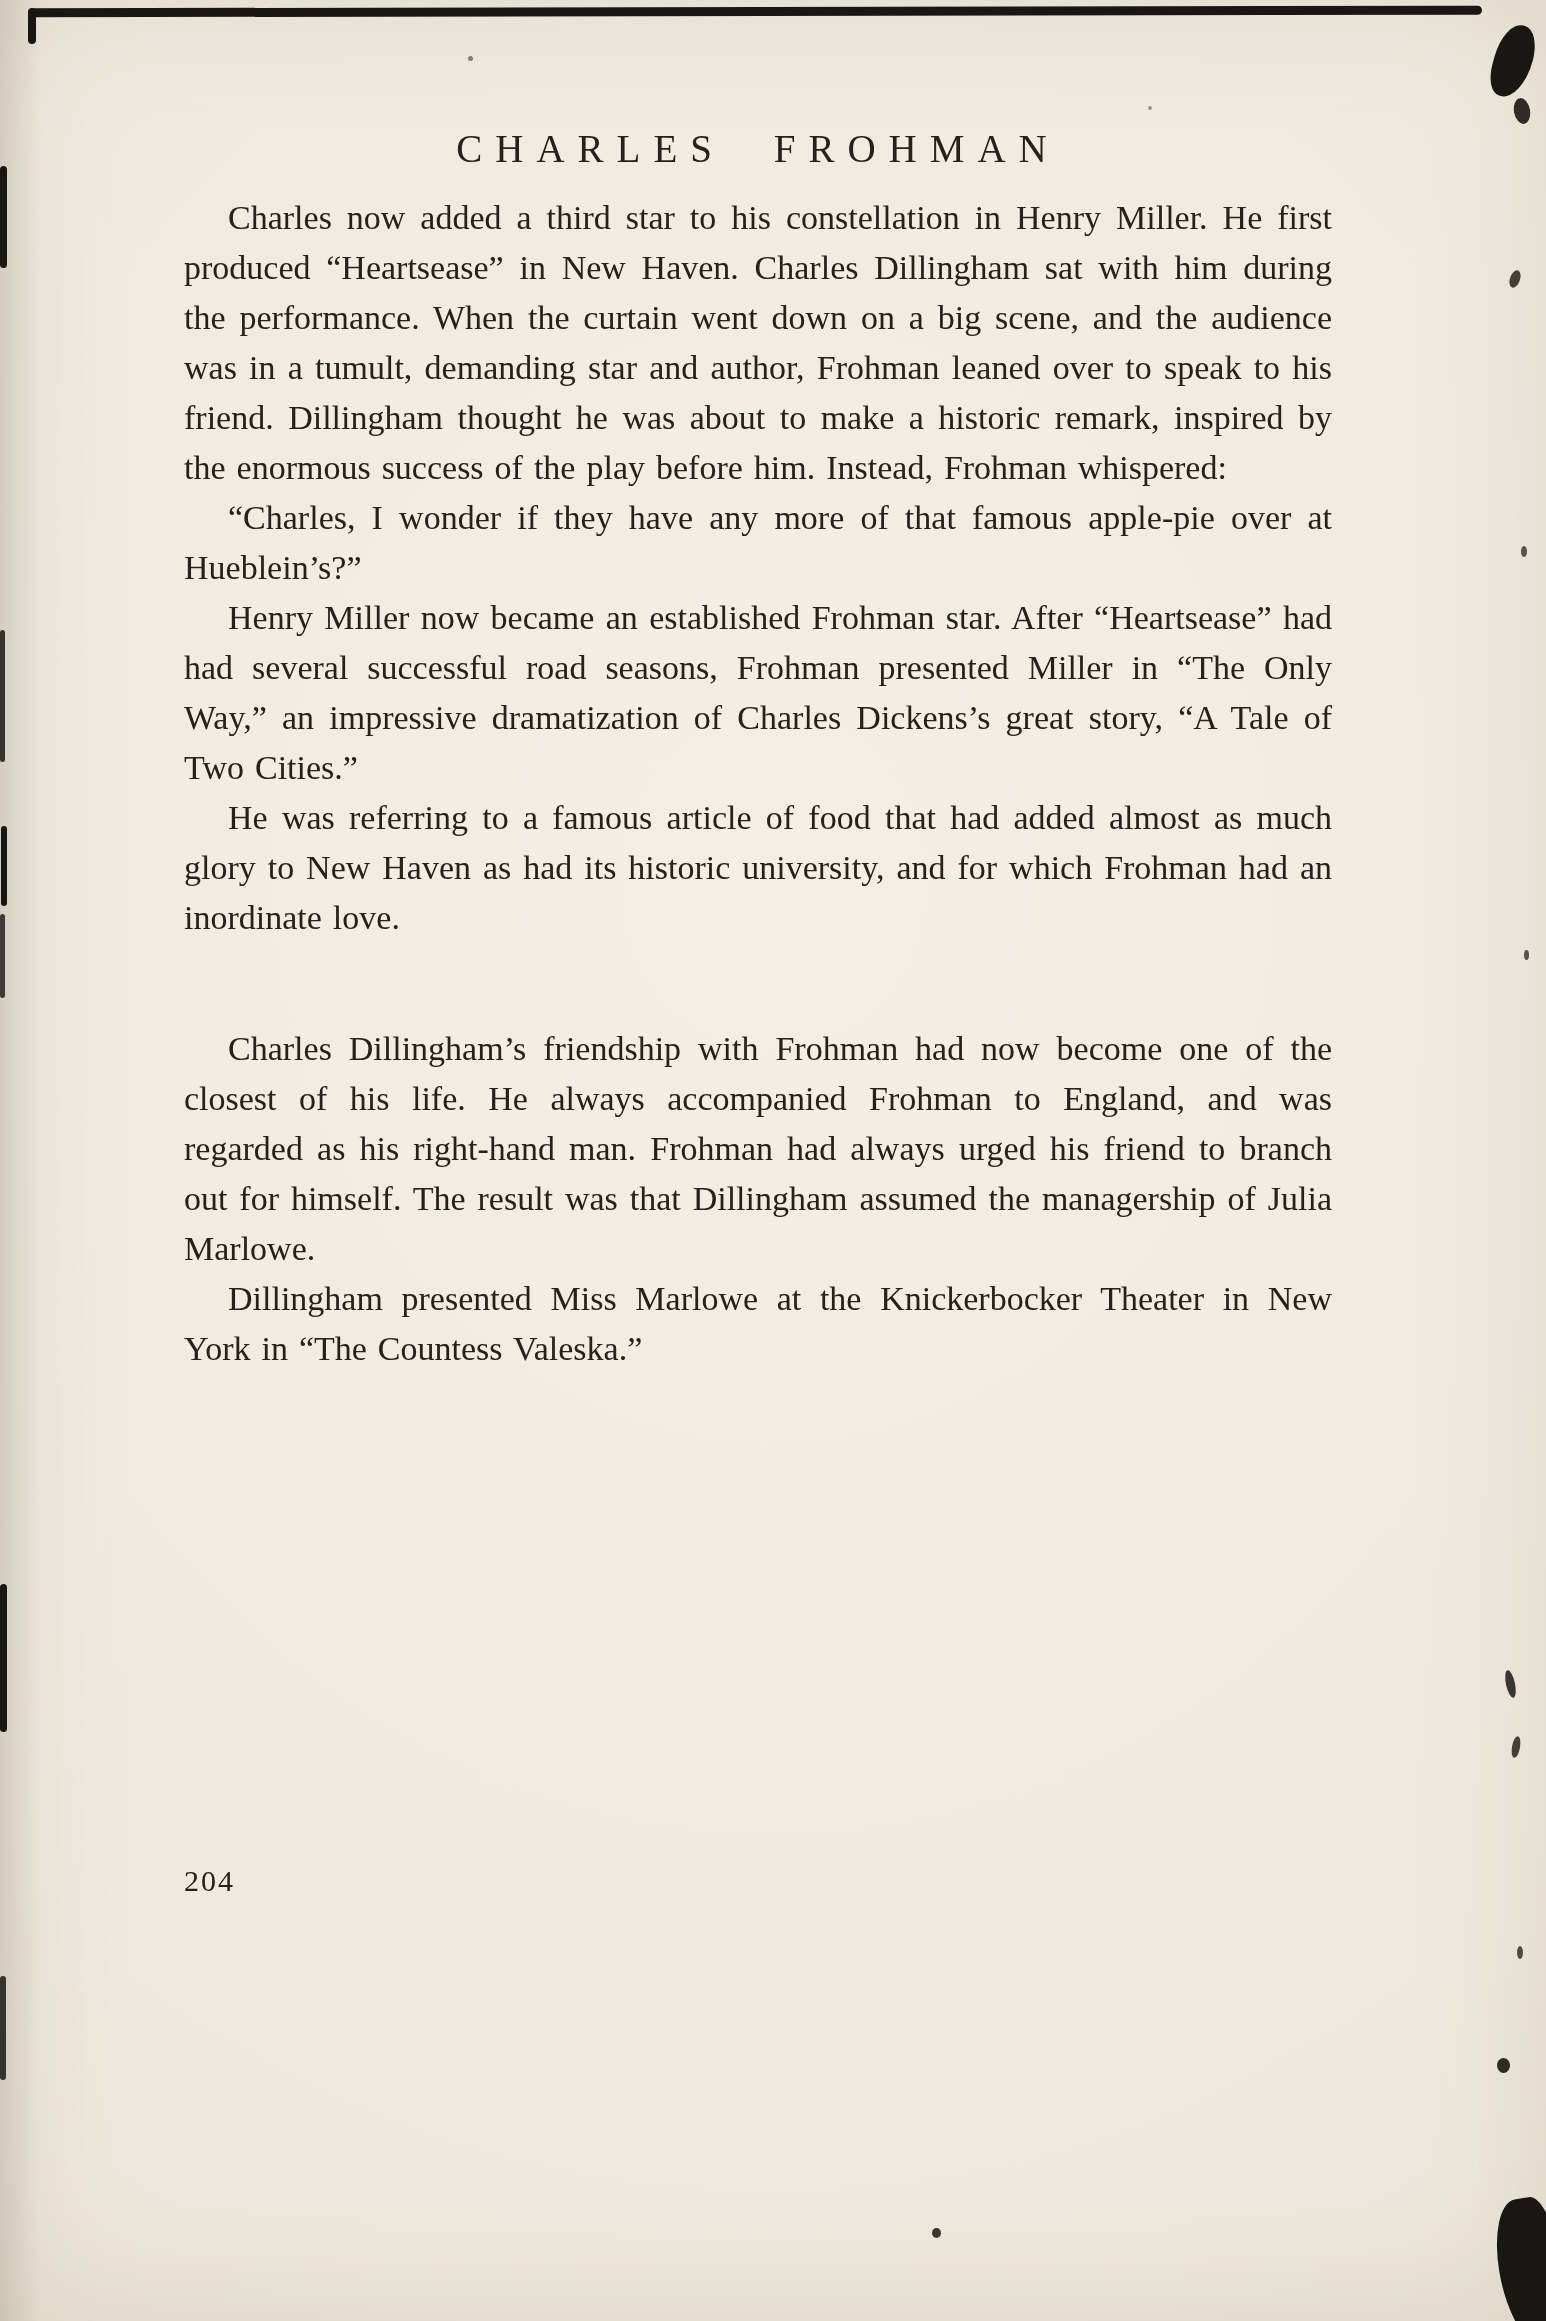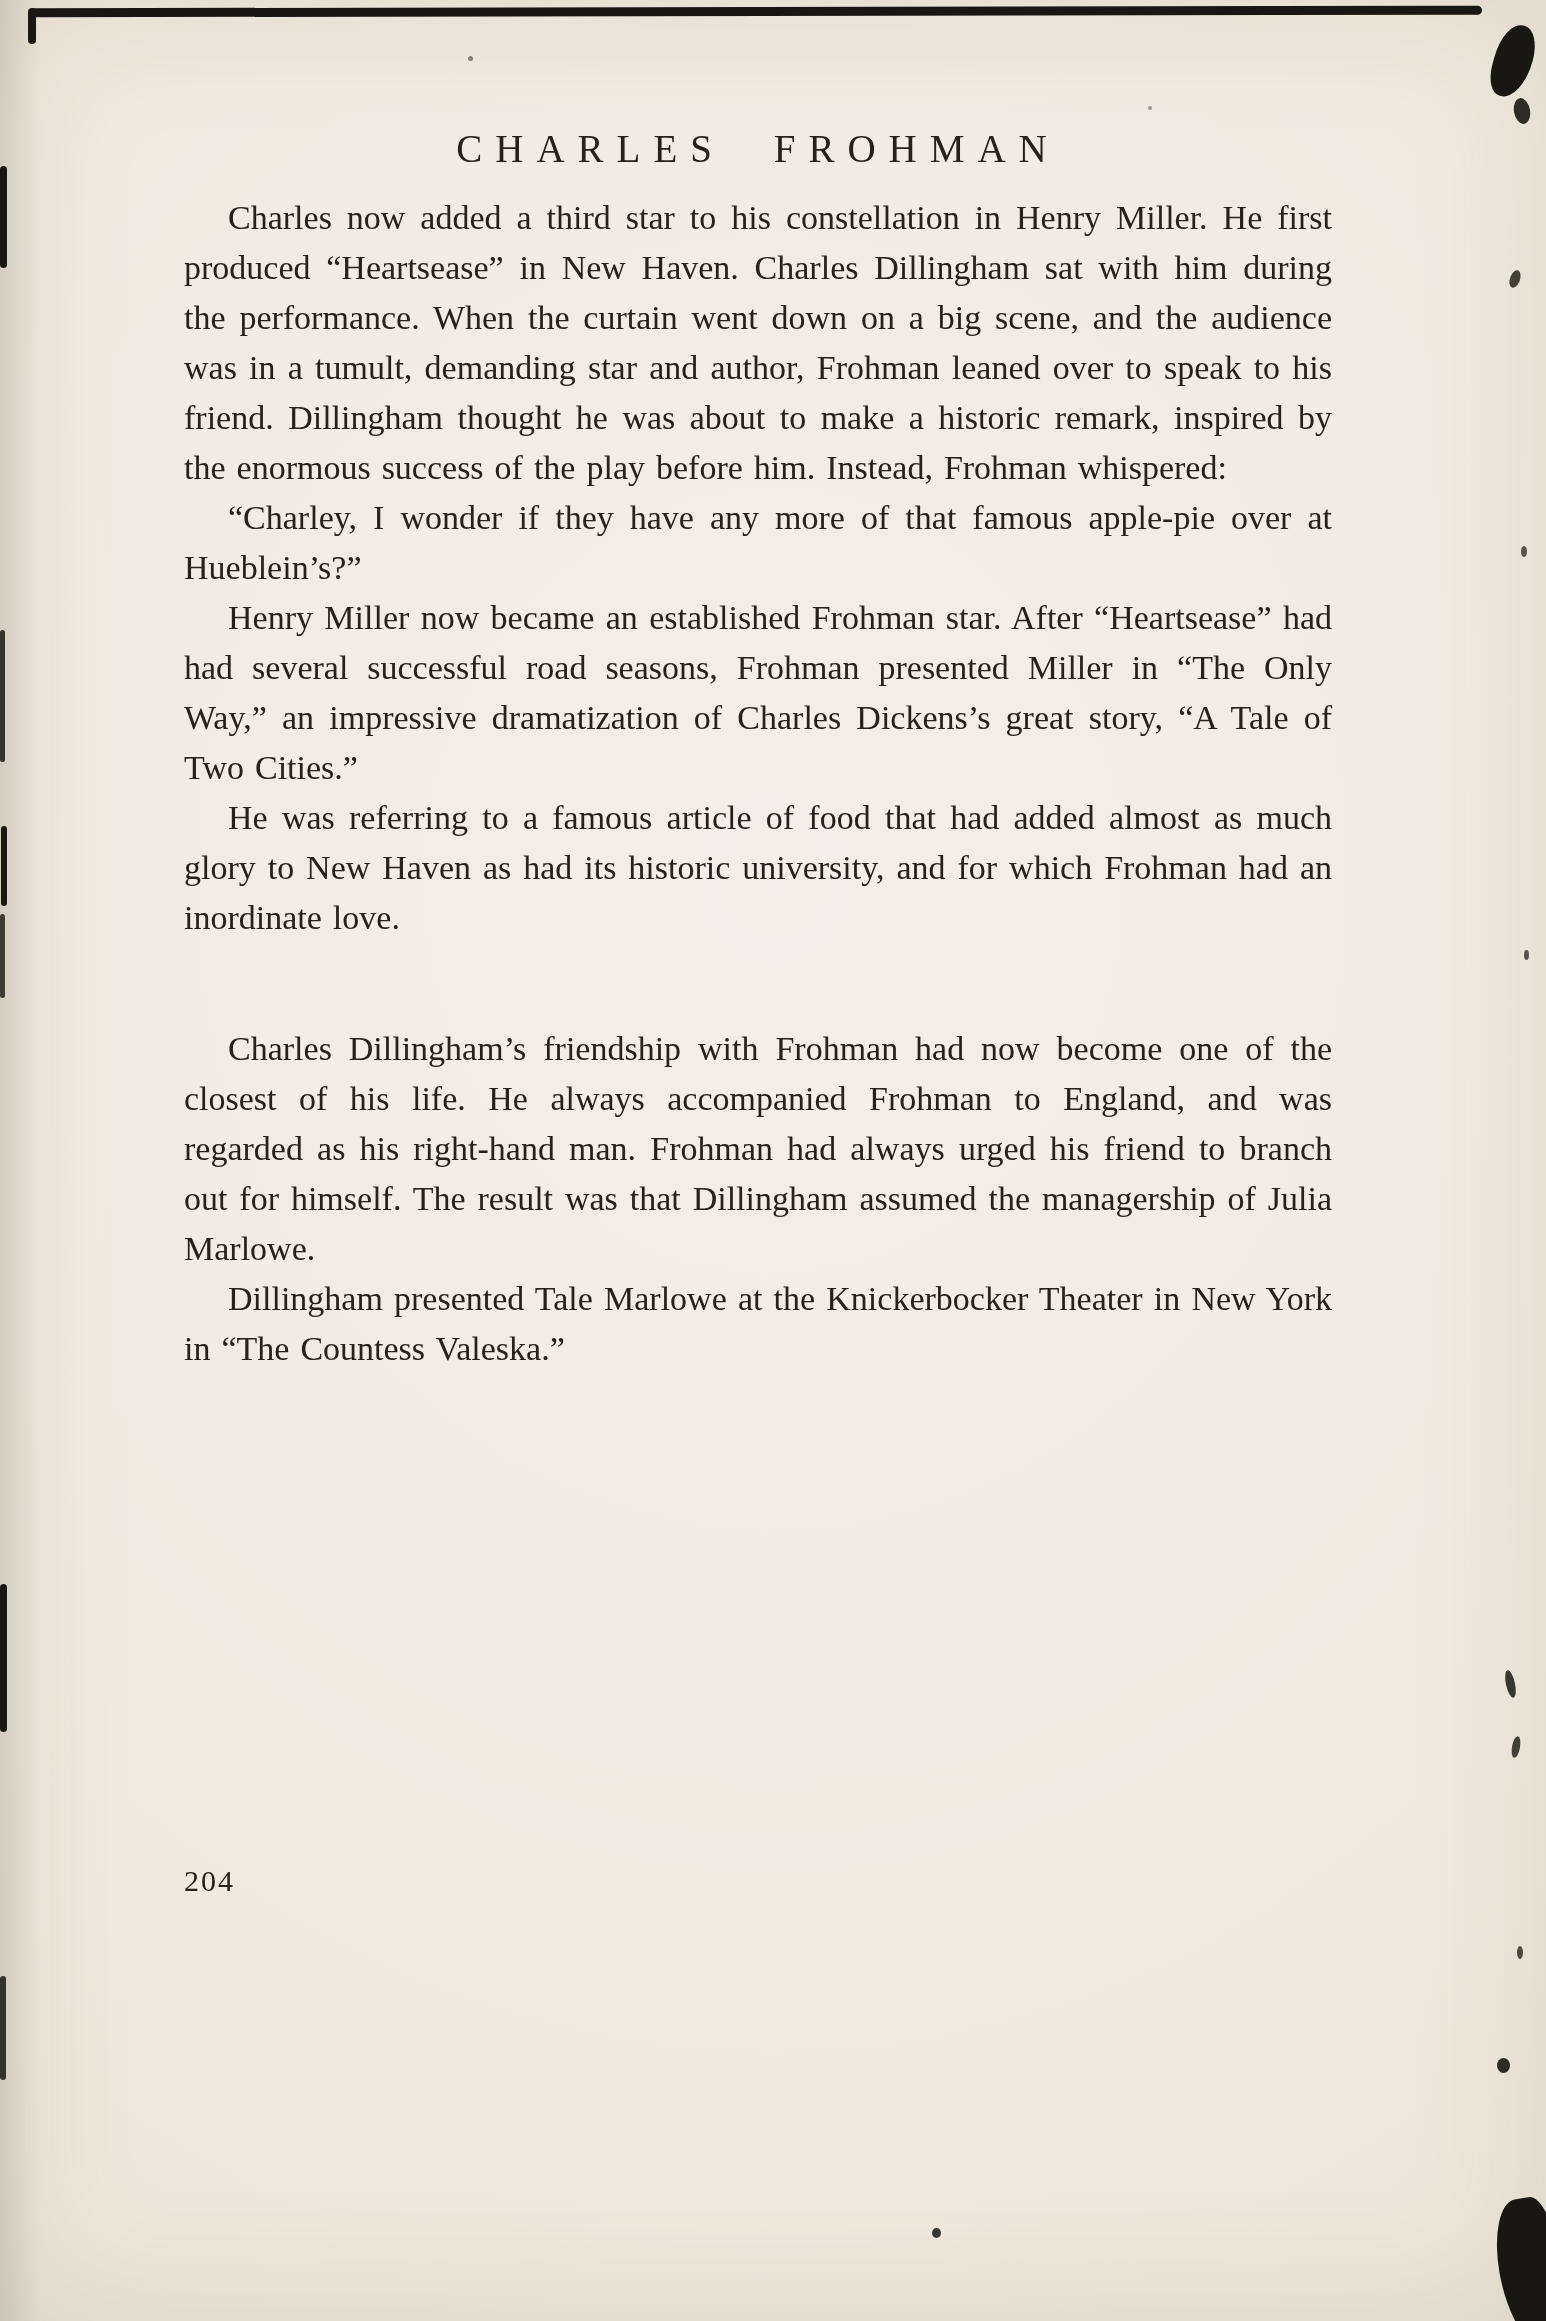--- a/index.html
+++ b/index.html
@@ -124,22 +124,22 @@
   <div class="art spk-r7"></div>
   <div class="art blob-bottom-right"></div>
   <div class="art dot-bottom"></div>
   <div class="art spk-t1"></div>
   <div class="art spk-t2"></div>
 
   <div class="content">
     <h1 class="header">CHARLES FROHMAN</h1>
     <div class="text-block">
         <p class="para indent">Charles now added a third star to his constellation in Henry Miller.  He first produced “Heartsease” in New Haven.  Charles Dillingham sat with him during the performance.  When the curtain went down on a big scene, and the audience was in a tumult, demanding star and author, Frohman leaned over to speak to his friend.  Dillingham thought he was about to make a historic remark, inspired by the enormous success of the play before him.  Instead, Frohman whispered:</p>
-        <p class="para indent">“Charley, I wonder if they have any more of that famous apple-pie over at Hueblein’s?”</p>
+        <p class="para indent">“Charles, I wonder if they have any more of that famous apple-pie over at Hueblein’s?”</p>
         <p class="para indent">Henry Miller now became an established Frohman star.  After “Heartsease” had had several successful road seasons, Frohman presented Miller in “The Only Way,” an impressive dramatization of Charles Dickens’s great story, “A Tale of Two Cities.”</p>
         <p class="para indent">He was referring to a famous article of food that had added almost as much glory to New Haven as had its historic university, and for which Frohman had an inordinate love.</p>
         <p class="para indent section-break">Charles Dillingham’s friendship with Frohman had now become one of the closest of his life.  He always accompanied Frohman to England, and was regarded as his right-hand man.  Frohman had always urged his friend to branch out for himself.  The result was that Dillingham assumed the managership of Julia Marlowe.</p>
-        <p class="para indent">Dillingham presented Tale Marlowe at the Knickerbocker Theater in New York in “The Countess Valeska.”</p>
+        <p class="para indent">Dillingham presented Miss Marlowe at the Knickerbocker Theater in New York in “The Countess Valeska.”</p>
       </div>
   </div>
 
   <div class="page-number">204</div>
 </div>
 
 </body></html>

